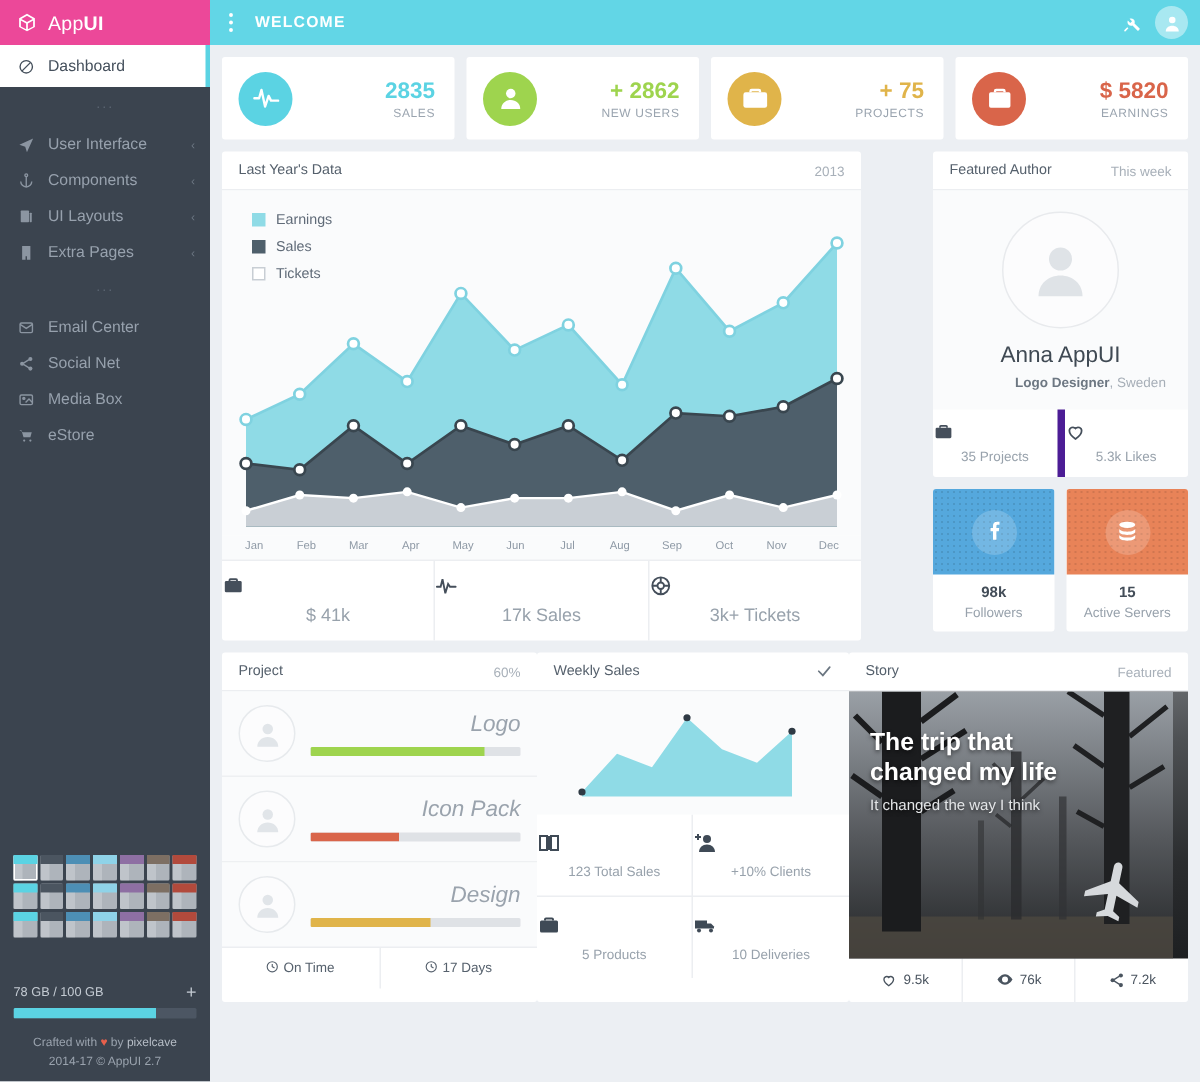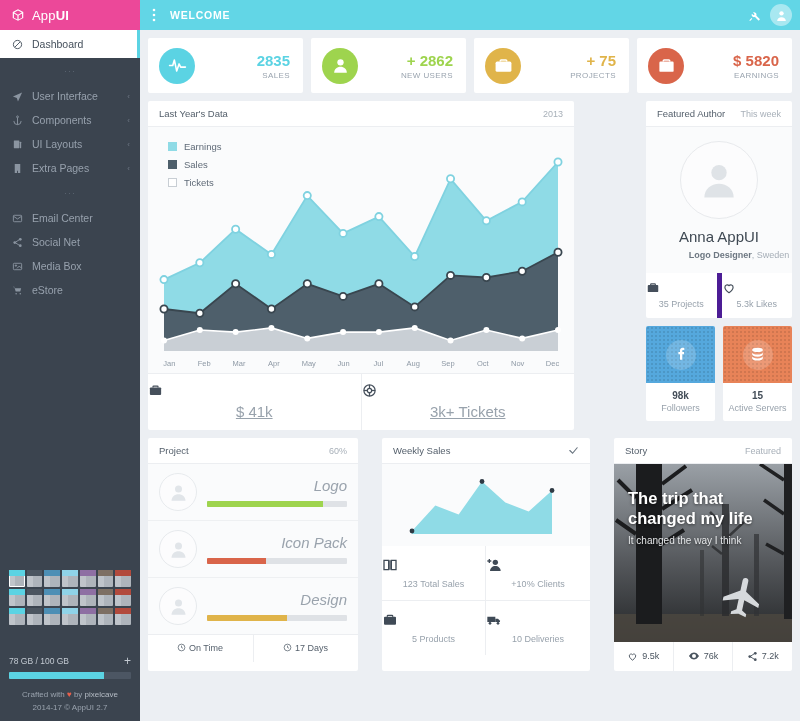--- a/index.html
+++ b/index.html
@@ -110,40 +110,40 @@
   }
   .stat-ico {
     width: 36px; height: 36px; border-radius: 50%; color: #fff;
     display: flex; align-items: center; justify-content: center; flex: 0 0 36px;
   }
   .stat-text { margin-left: auto; text-align: right; }
   .stat-val { font-size: 15px; font-weight: 700; line-height: 1.15; }
   .stat-lbl { font-size: 8px; color: #9aa4af; letter-spacing: .4px; margin-top: 1px; }
 
   
-  .grid-row { display: flex; gap: 24px; margin-bottom: 8px; }
+  .grid-row { display: flex; gap: 0; margin-bottom: 8px; }
   .col-left { flex: 0 0 426px; }
   .col-right { flex: 1; display: flex; flex-direction: column; gap: 8px; margin-left: 48px; }
 
   
   .chart-body { background: #fafbfc; padding: 8px 6px 0 6px; position: relative; }
   .legend { position: absolute; left: 20px; top: 14px; z-index: 3; }
   .legend-item { display: flex; align-items: center; gap: 7px; margin-bottom: 7px; }
   .legend-box { width: 9px; height: 9px; flex: 0 0 9px; }
   .legend-txt { font-size: 9.5px; color: #606b78; }
   .months { display: flex; padding: 2px 4px 5px 4px; background: #fafbfc; }
   .months span { flex: 1; text-align: center; font-size: 7.5px; color: #8e99a5; }
   .chart-foot { display: flex; border-top: 1px solid #eceef1; }
   .chart-foot-cell {
     flex: 1; padding: 9px 0 10px; text-align: center; cursor: pointer;
     border-right: 1px solid #eceef1;
   }
   .chart-foot-cell:last-child { border-right: none; }
   .cf-ico { color: #454f5b; margin-bottom: 5px; height: 15px; }
-  .cf-lbl { font-size: 15px; color: #98a2ac; text-decoration: underline; }
+  .cf-lbl { font-size: 12px; color: #98a2ac; }
 
   
   .author-body { background: #fafbfc; padding: 14px 0 13px; text-align: center; }
   .author-av {
     width: 78px; height: 78px; border-radius: 50%; margin: 0 auto 9px;
     border: 1px solid #e8eaed; background: #fcfcfd;
     display: flex; align-items: center; justify-content: center;
   }
   .author-name { font-size: 15px; color: #3f4953; margin-bottom: 5px; }
   .author-role { font-size: 9px; color: #a6aeb7; }
@@ -606,20 +606,28 @@
                 <div class="cf-ico">
                   <svg width="15" height="15" viewBox="0 0 24 24" fill="currentColor">
                       <path d="M9 4h6a2 2 0 012 2v1h-2V6H9v1H7V6a2 2 0 012-2z"></path>
                       <rect x="3" y="7" width="18" height="12" rx="1.5"></rect>
                     </svg>
                 </div>
                 <div class="cf-lbl">$ 41k</div>
               </div>
               <div class="chart-foot-cell">
                 <div class="cf-ico">
+                  <svg width="15" height="15" viewBox="0 0 24 24" fill="none" stroke="currentColor" stroke-width="2" stroke-linecap="round">
+                      <path d="M2 13h4l2-8 3 15 3-10 2 3h6"></path>
+                    </svg>
+                </div>
+                <div class="cf-lbl">17k Sales</div>
+              </div>
+              <div class="chart-foot-cell">
+                <div class="cf-ico">
                   <svg width="15" height="15" viewBox="0 0 24 24" fill="none" stroke="currentColor" stroke-width="2">
                       <circle cx="12" cy="12" r="9"></circle>
                       <circle cx="12" cy="12" r="3.5"></circle>
                       <line x1="12" y1="3" x2="12" y2="8.5"></line>
                       <line x1="12" y1="15.5" x2="12" y2="21"></line>
                       <line x1="3" y1="12" x2="8.5" y2="12"></line>
                       <line x1="15.5" y1="12" x2="21" y2="12"></line>
                     </svg>
                 </div>
                 <div class="cf-lbl">3k+ Tickets</div>

